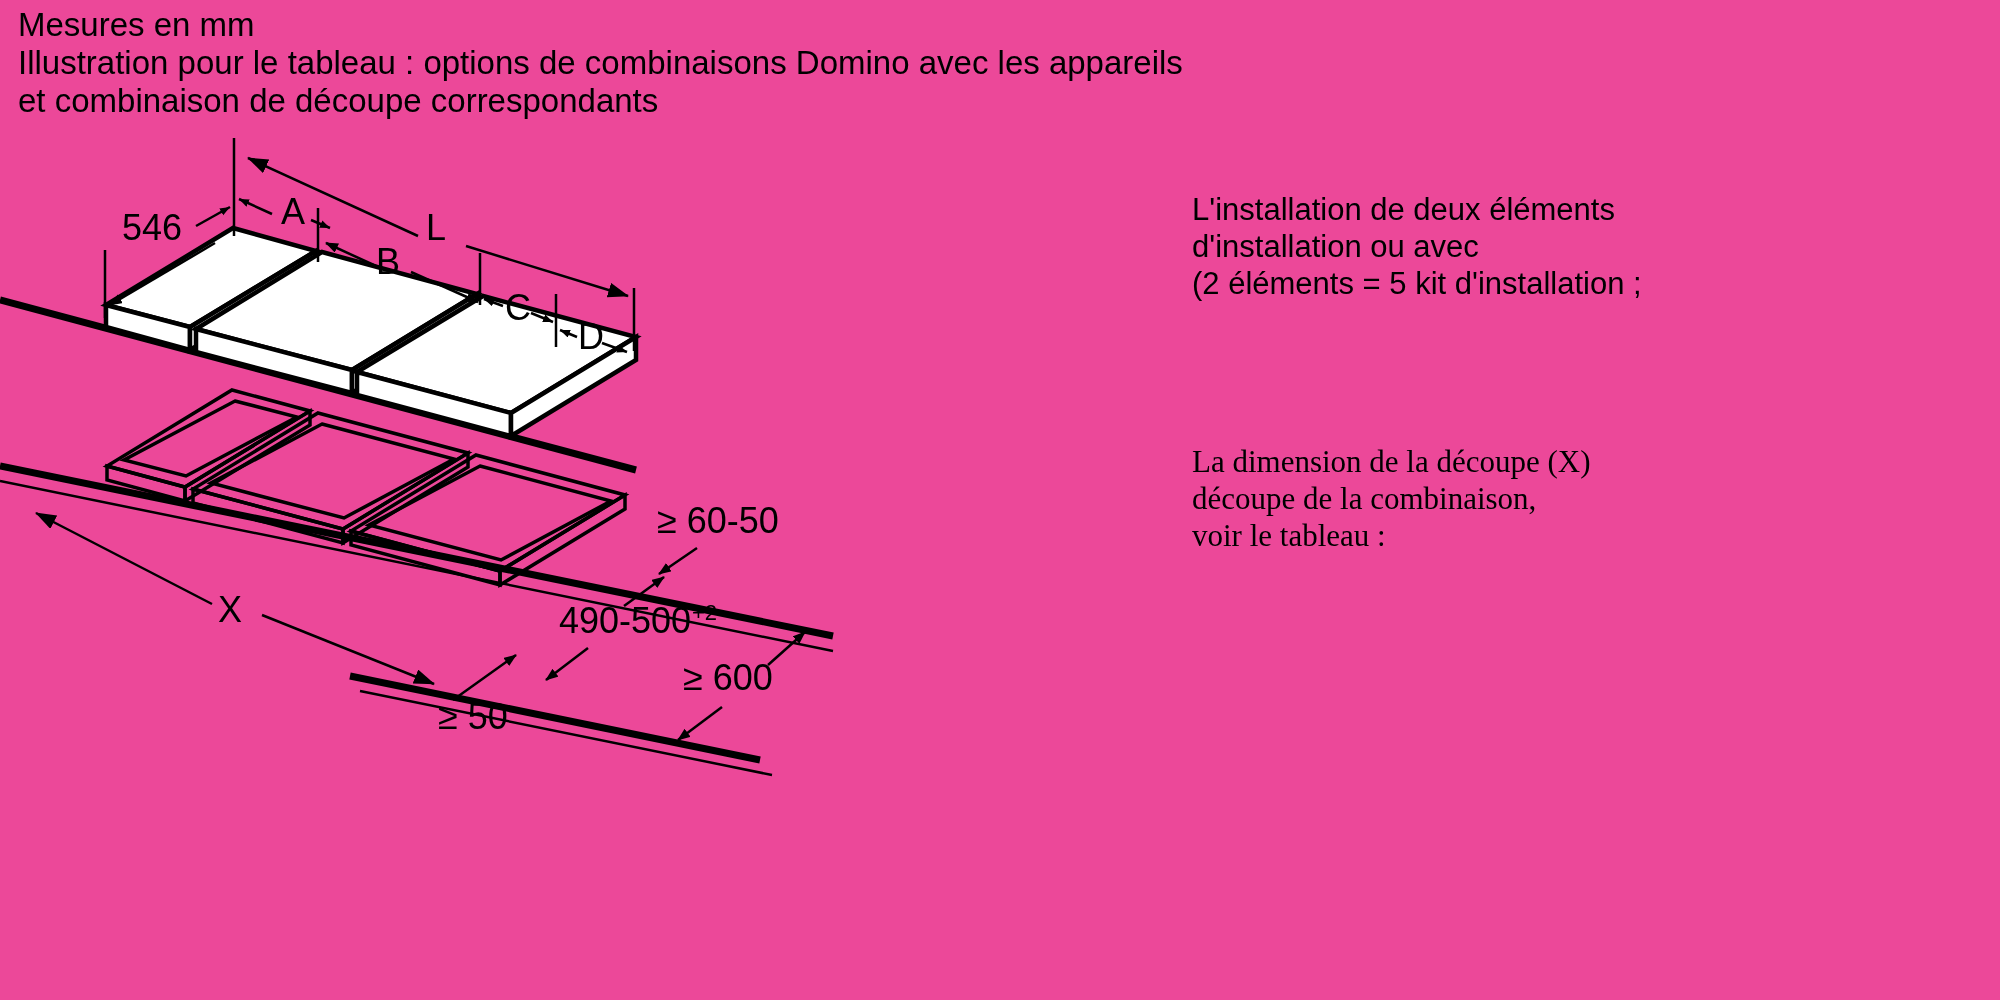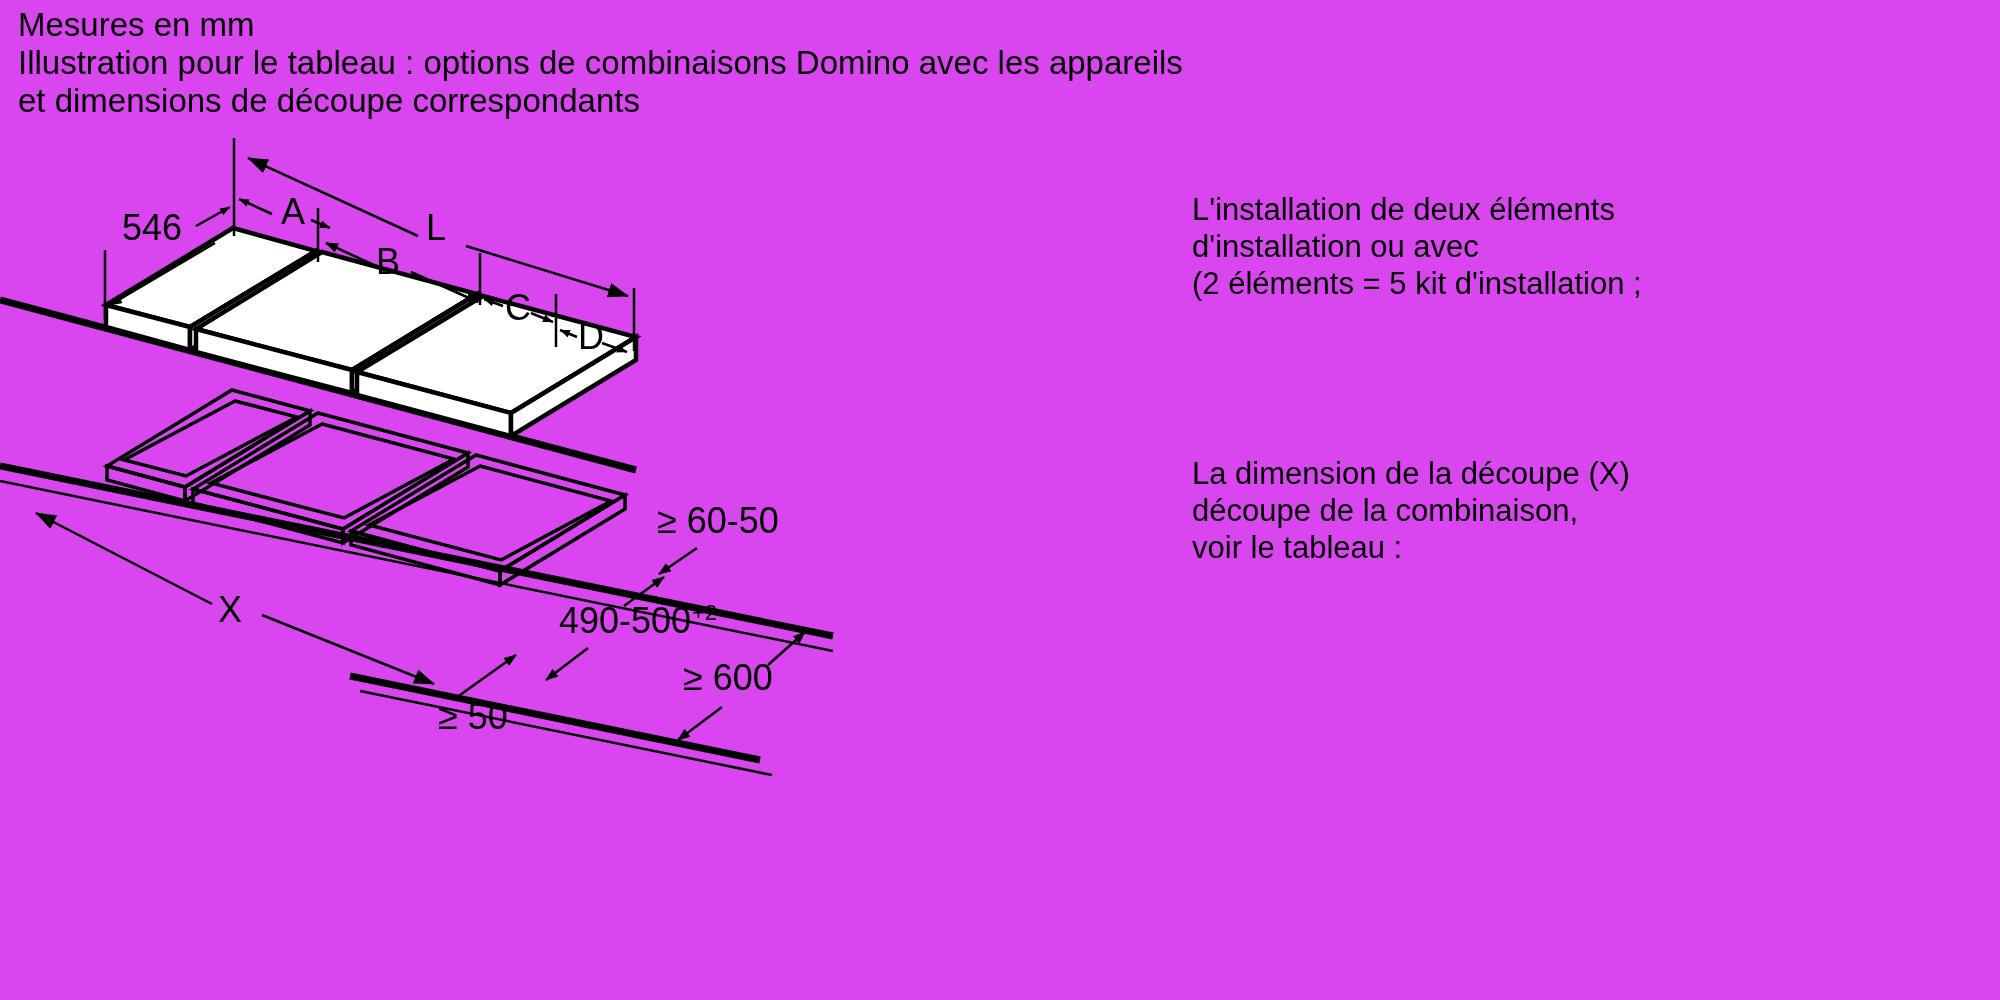--- a/index.html
+++ b/index.html
@@ -13,42 +13,42 @@
     font-family: "Liberation Sans", sans-serif;
     color: #000000;
     overflow: hidden;
     position: relative;
   }
   #page {
     position: absolute;
     left: 0; top: 0;
     width: 2000px;
     height: 1000px;
-    background: #d946ef;
+    background: #ec4899;
   }
   .header-block {
     position: absolute;
     left: 18px;
     top: 6px;
     width: 1500px;
   }
   .header-line {
     font-size: 33px;
     line-height: 38px;
     white-space: pre;
     color: #000;
   }
   .side-note {
     position: absolute;
     left: 1192px;
     width: 700px;
     margin-top: 23px;
   }
   .note-a { top: 168px; }
-  .note-b { top: 432px; }
+  .note-b { top: 420px; font-family: Liberation Serif, serif; }
   .note-line {
     font-size: 31px;
     line-height: 37px;
     white-space: pre;
     color: #000;
   }
   svg.figure {
     position: absolute;
     left: 0;
     top: 0;
@@ -65,21 +65,21 @@
   }
 </style>
 </head>
 <body>
 
 <div id="page">
 
   <div class="header-block">
     <div class="header-line">Mesures en mm</div>
     <div class="header-line">Illustration pour le tableau : options de combinaisons Domino avec les appareils</div>
-    <div class="header-line">et dimensions de découpe correspondants</div>
+    <div class="header-line">et combinaison de découpe correspondants</div>
   </div>
 
   <div class="side-note note-a">
     <div class="note-line">L'installation de deux éléments</div>
     <div class="note-line">d'installation ou avec</div>
     <div class="note-line">(2 éléments = 5 kit d'installation ;</div>
   </div>
 
   <div class="side-note note-b">
     <div class="note-line">La dimension de la découpe (X)</div>

